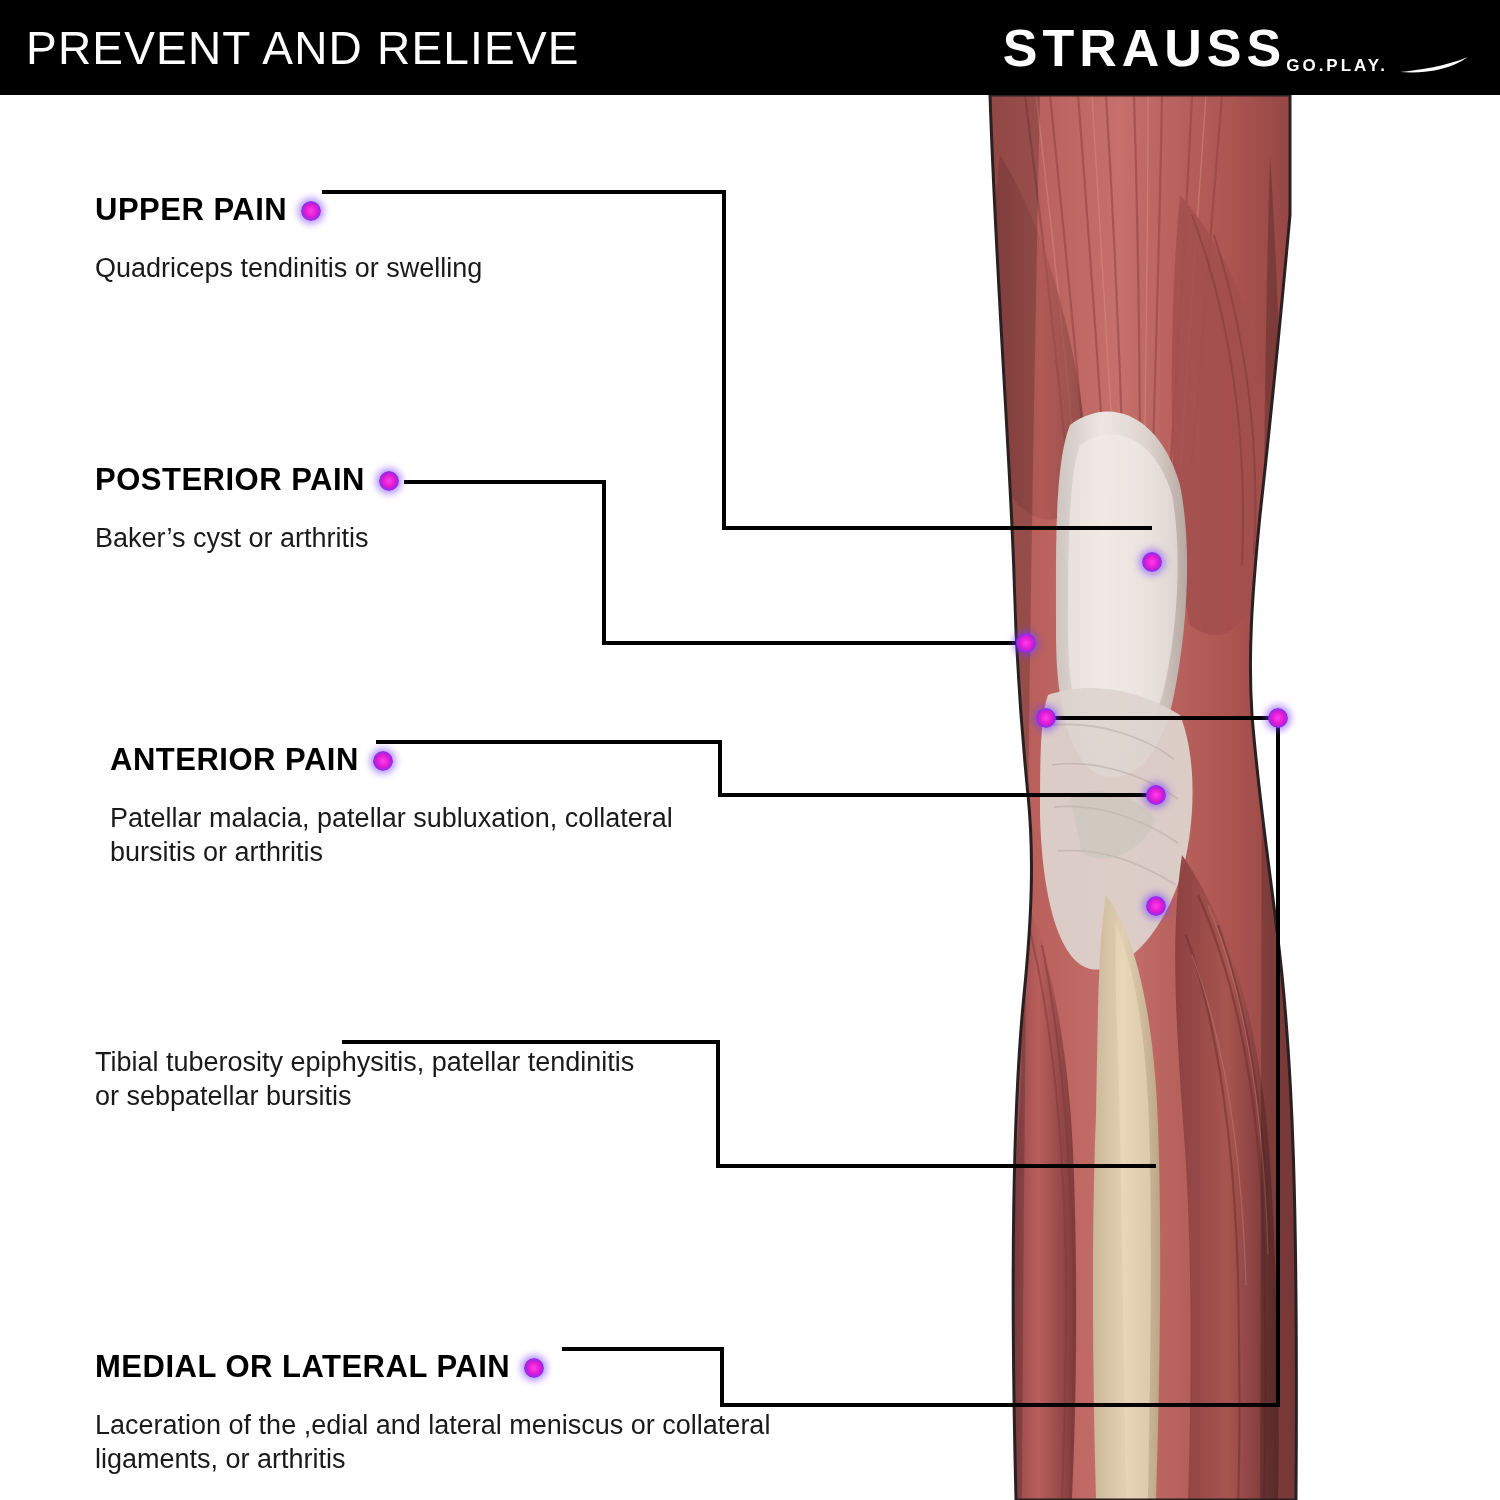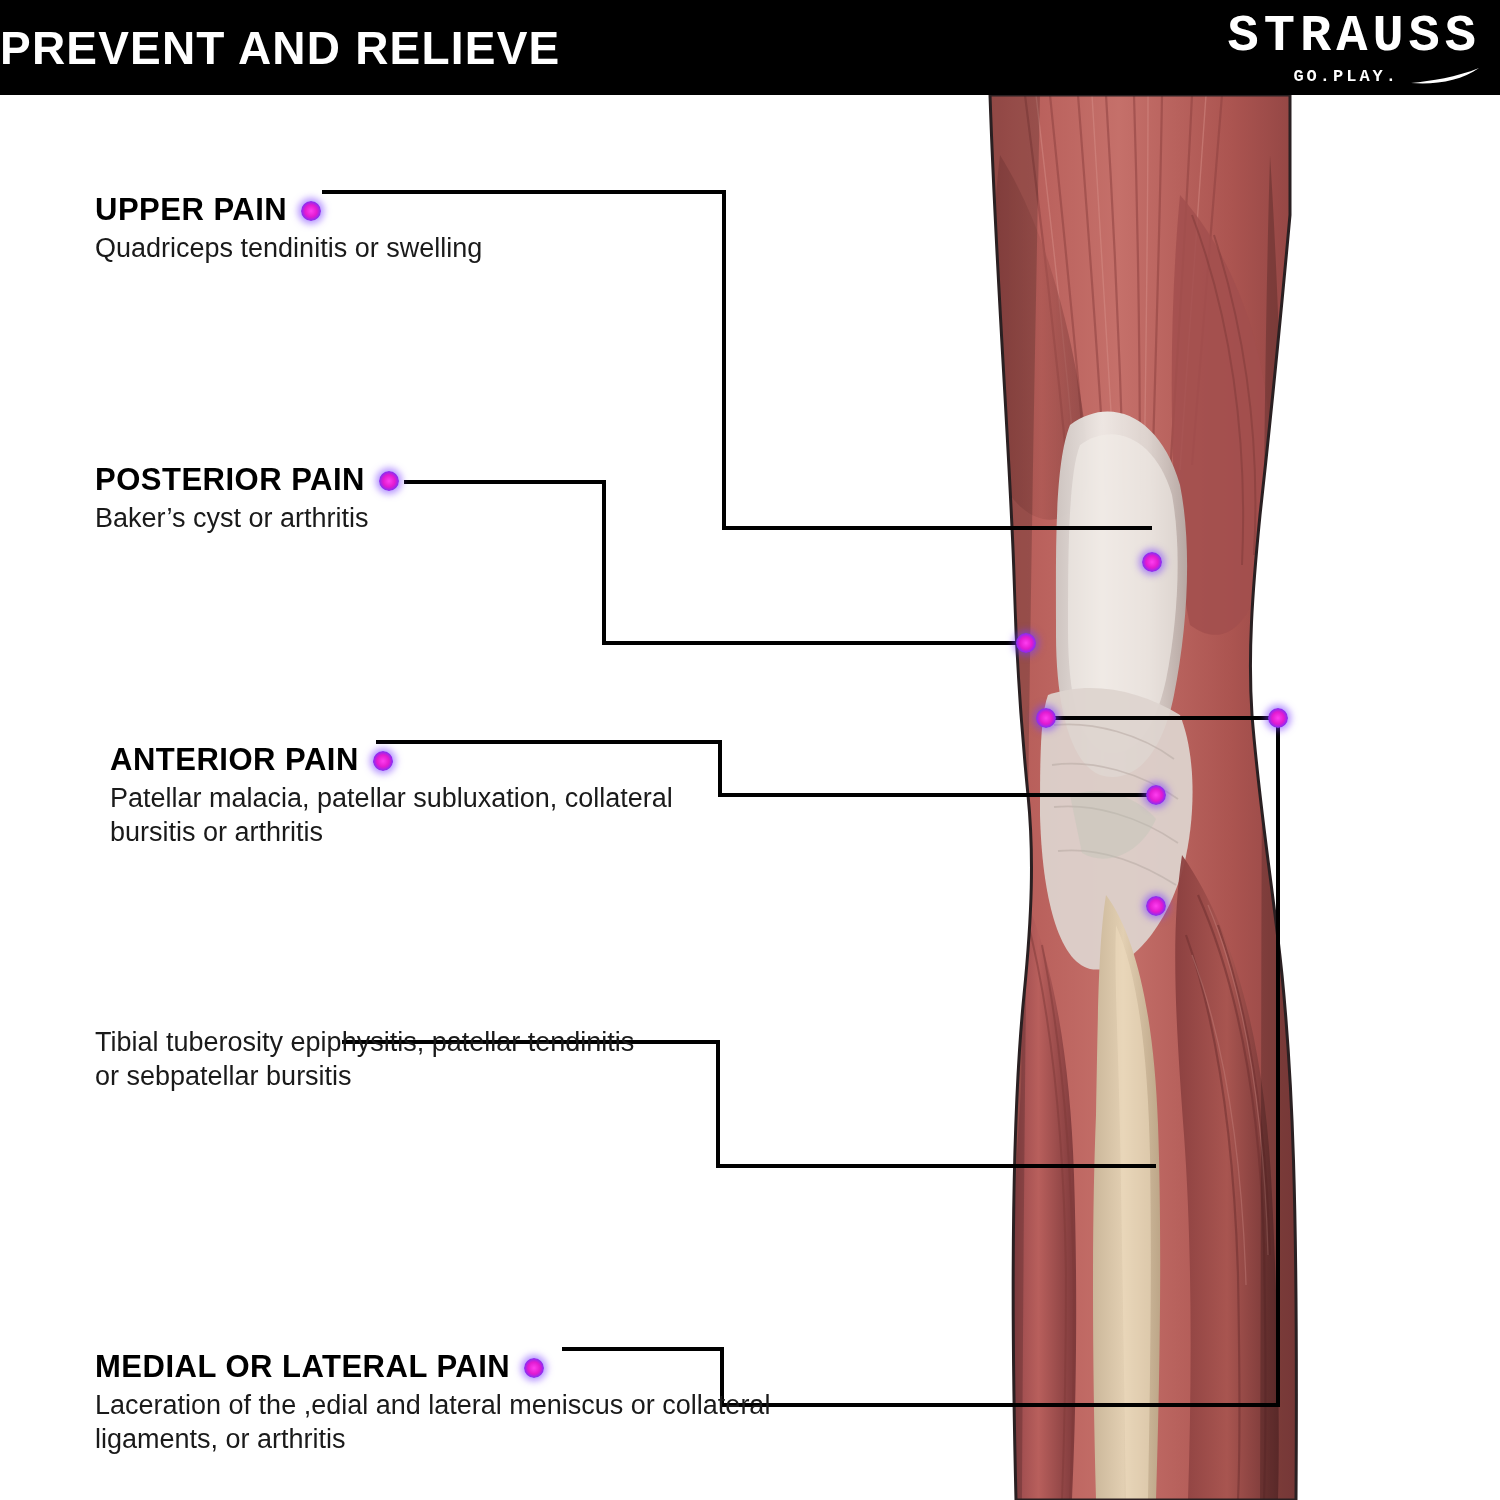--- a/index.html
+++ b/index.html
@@ -23,31 +23,31 @@
     width: 1500px;
     height: 95px;
     background: #000000;
     display: flex;
     align-items: center;
     justify-content: space-between;
   }
   .header-title {
     color: #ffffff;
     font-size: 46px;
-    font-weight: bold;
+    font-weight: normal;
     letter-spacing: 1.2px;
+    margin-left: 26px;
     white-space: nowrap;
   }
   .brand {
-    margin-right: 19px;
+    margin-right: 30px;
     display: flex;
-    flex-direction: column;
+    flex-direction: row;
     align-items: flex-end;
     line-height: 1;
-    font-family: Liberation Mono, monospace;
   }
   .brand-name {
     color: #ffffff;
     font-size: 52px;
     font-weight: bold;
     letter-spacing: 5px;
   }
   .brand-tagline-row {
     display: flex;
     align-items: flex-end;
@@ -95,21 +95,21 @@
   .label-title {
     font-size: 31px;
     font-weight: bold;
     color: #000000;
     letter-spacing: 0.5px;
     white-space: nowrap;
   }
   .label-desc {
     font-size: 27px;
     color: #1a1a1a;
-    margin-top: 4px;
+    margin-top: 24px;
     line-height: 1.25;
     max-width: 660px;
   }
 
   
   .dot {
     position: absolute;
     width: 20px;
     height: 20px;
     border-radius: 50%;

